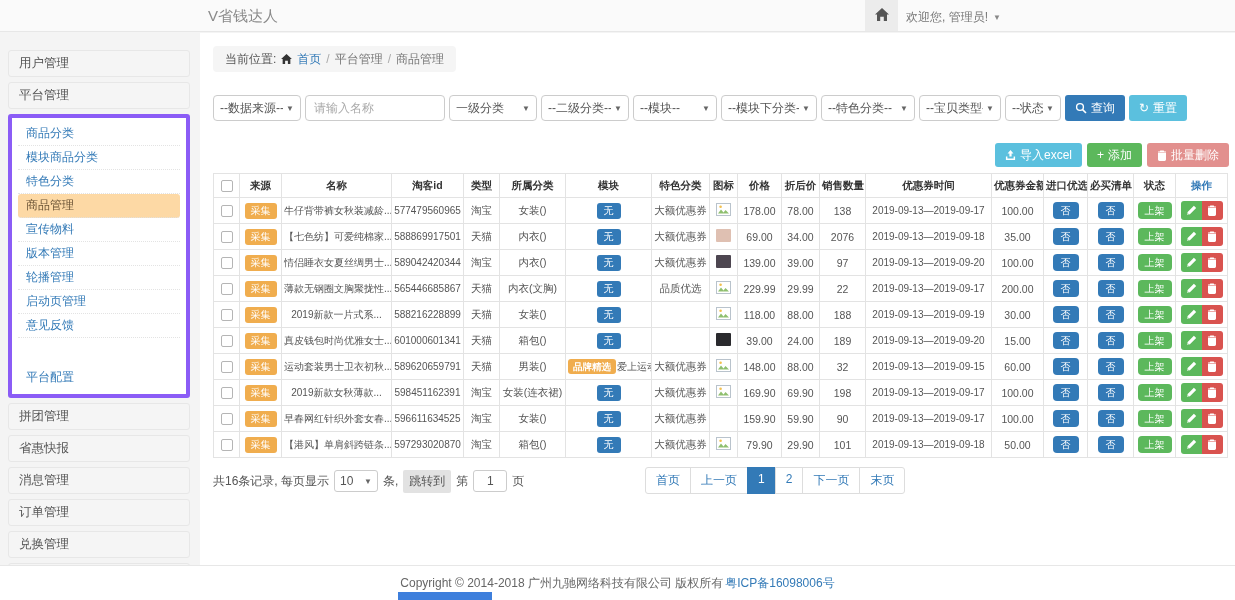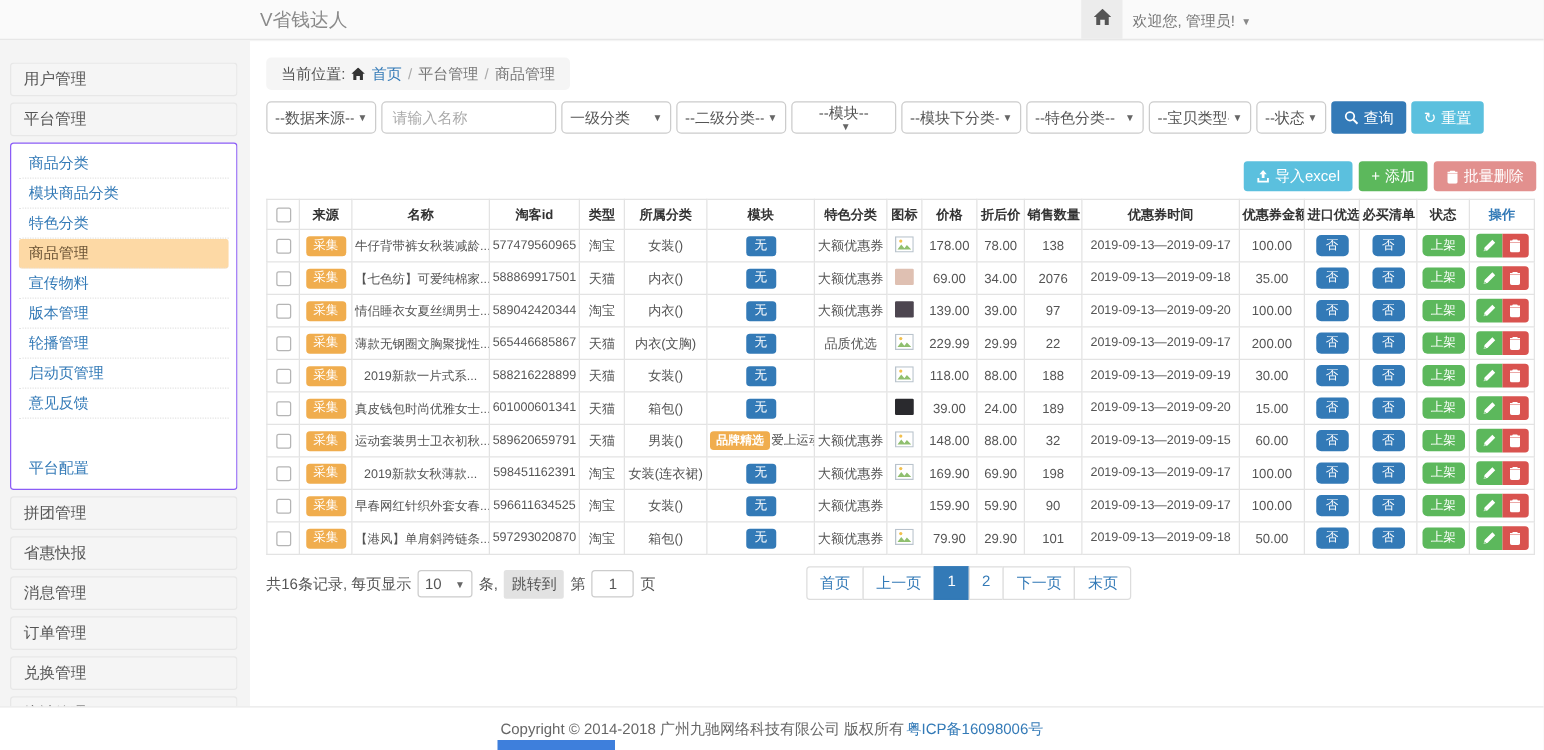--- a/index.html
+++ b/index.html
@@ -8,31 +8,31 @@
   
   .topbar{position:absolute;top:0;left:0;width:1235px;height:32px;background:#fafafa;border-bottom:1px solid #e7e7e7;z-index:5;}
   .app-title{position:absolute;left:208px;top:7px;font-size:15px;color:#8a8a8a;}
   .home-box{position:absolute;left:865px;top:0;width:33px;height:31px;background:#ececec;display:flex;align-items:center;justify-content:center;cursor:pointer;}
   .welcome{position:absolute;left:906px;top:9px;font-size:12px;color:#777;display:flex;align-items:center;gap:5px;cursor:pointer;}
   .welcome .caret{font-size:8px;color:#888;}
   
   .sidebar{position:absolute;left:8px;top:50px;width:182px;height:517px;overflow:hidden;}
   .sb-title{color:#337ab7;font-size:14px;font-weight:bold;padding:6px 4px 12px 6px;}
   .sb-header{height:27px;line-height:25px;background:#f5f5f5;border:1px solid #e7e7e7;border-radius:3px;padding-left:10px;font-size:12.5px;color:#555;margin-bottom:5px;cursor:pointer;}
-  .sb-sub{background:#fff;border:1px solid #8b5cf6;border-radius:3px;padding:4px 6px;margin-bottom:5px;}
+  .sb-sub{background:#fff;border:4px solid #8b5cf6;border-radius:3px;padding:4px 6px;margin-bottom:5px;}
   .sb-item{height:24px;line-height:23px;padding-left:8px;font-size:12px;color:#337ab7;border-bottom:1px dotted #e3e3e3;cursor:pointer;white-space:nowrap;overflow:hidden;}
   .sb-item:last-child{border-bottom:none;margin-top:28px;}
   .sb-item.active{background:#fdd9a5;border-radius:3px;color:#6b5436;}
   
   .main{position:absolute;left:200px;top:33px;width:1035px;height:532px;background:#fff;padding:13px 0 0 13px;}
   .crumb{display:inline-flex;align-items:center;gap:5px;background:#f5f5f5;border-radius:4px;height:26px;padding:0 12px;font-size:12px;color:#555;}
   .crumb .link{color:#337ab7;cursor:pointer;}
   .crumb .sep{color:#aaa;}
   .crumb .muted{color:#777;}
-  .filter-row{margin-top:9px;display:flex;gap:4px;align-items:flex-start;flex-wrap:nowrap;}
+  .filter-row{margin-top:23px;display:flex;gap:4px;align-items:flex-start;flex-wrap:nowrap;}
   .fsel{height:26px;border:1px solid #ccc;border-radius:4px;background:#fff;display:flex;align-items:center;justify-content:space-between;padding:0 6px;font-size:12px;color:#555;cursor:pointer;flex:none;}
   .fsel-label{white-space:nowrap;overflow:hidden;}
   .caret-sm{font-size:8px;color:#666;margin-left:3px;}
   .finput{width:140px;height:26px;border:1px solid #ccc;border-radius:4px;padding:0 8px;font-size:12px;color:#555;flex:none;}
   .finput::placeholder{color:#aaa;}
   .btn{height:26px;border:none;border-radius:3px;color:#fff;font-size:12px;padding:0 10px;display:inline-flex;align-items:center;gap:4px;cursor:pointer;flex:none;}
   .btn-primary{background:#337ab7;}
   .btn-info{background:#5bc0de;}
   .btn-success{background:#5cb85c;}
   .btn-danger-light{background:#e2908e;}
@@ -136,21 +136,21 @@
         </div>
         <input class="finput" placeholder="请输入名称" style="">
         <div class="fsel" style="width: 88px;">
           <span class="fsel-label">一级分类</span>
           <span class="caret-sm">▼</span>
         </div>
         <div class="fsel" style="width: 88px;">
           <span class="fsel-label">--二级分类--</span>
           <span class="caret-sm">▼</span>
         </div>
-        <div class="fsel" style="width: 84px; flex-direction: column;">
+        <div class="fsel" style="width: 84px;">
           <span class="fsel-label">--模块--</span>
           <span class="caret-sm">▼</span>
         </div>
         <div class="fsel" style="width: 96px;">
           <span class="fsel-label">--模块下分类--</span>
           <span class="caret-sm">▼</span>
         </div>
         <div class="fsel" style="width: 94px;">
           <span class="fsel-label">--特色分类--</span>
           <span class="caret-sm">▼</span>

